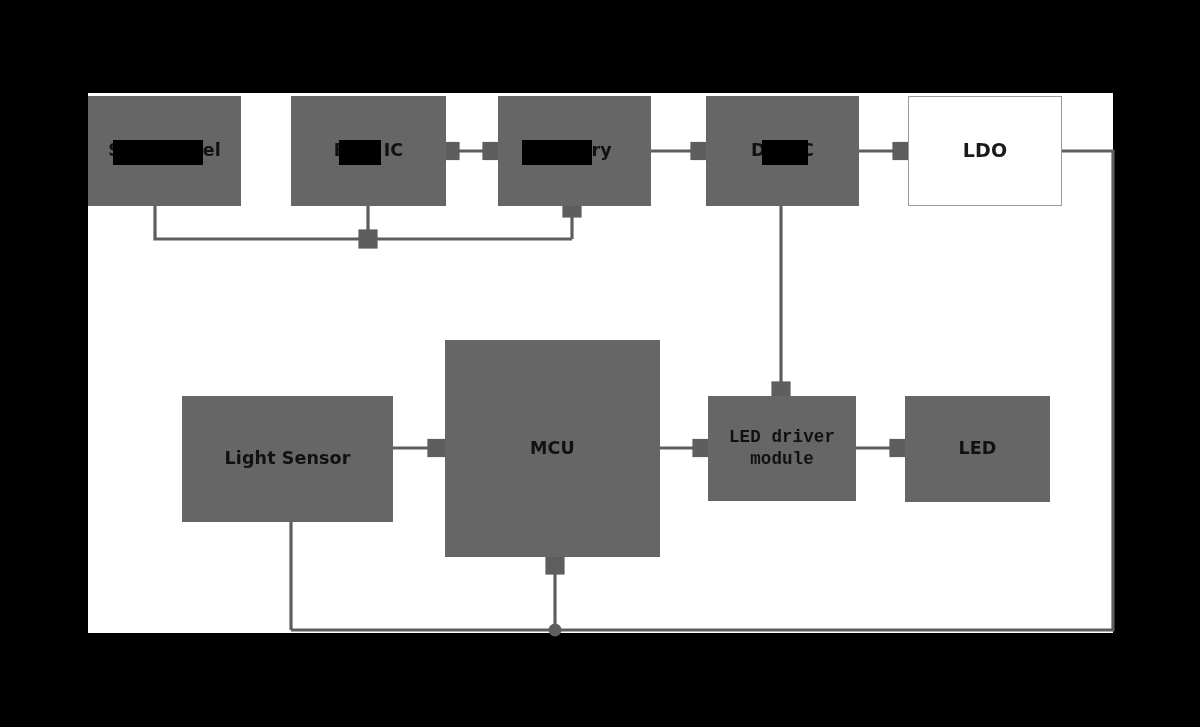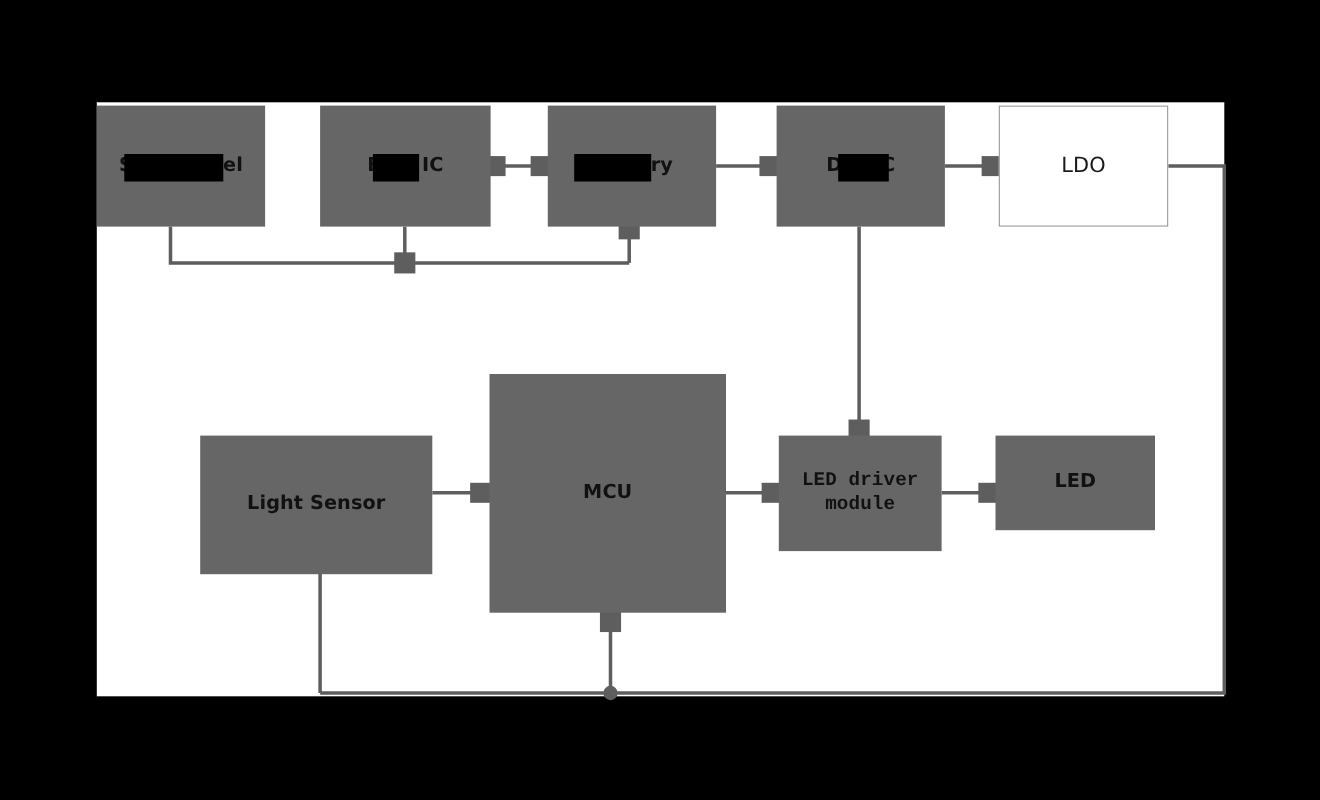--- a/index.html
+++ b/index.html
@@ -20,21 +20,21 @@
     text-align:center;
     font-size:17.5px;
     font-weight:bold;
     line-height:1.25;
     letter-spacing:.1px;
     box-sizing:border-box;
   }
   .block.outline{
     background:#ffffff;
     border:1.6px solid #9a9a9a;
-    font-weight:normal;
+    font-weight:bold;
     font-size:19px;
     color:#1a1a1a;
   }
   .block .lbl{position:relative;z-index:2;padding:0 6px;white-space:pre-line;}
   
   .redact{
     position:absolute;
     background:#000000;
     z-index:3;
   }
@@ -121,17 +121,17 @@
 
   <div class="block" style="left:445px;top:340px;width:215px;height:217px;">
     <span class="lbl">MCU</span>
   </div>
 
   <div class="block" style="left:708px;top:396px;width:148px;height:105px;font-family:Liberation Mono, monospace;">
     <span class="lbl">LED driver
 module</span>
   </div>
 
-  <div class="block" style="left:905px;top:396px;width:145px;height:86px;">
+  <div class="block" style="left:905px;top:396px;width:145px;height:106px;">
     <span class="lbl">LED</span>
   </div>
 
 </div>
 
 </body></html>

